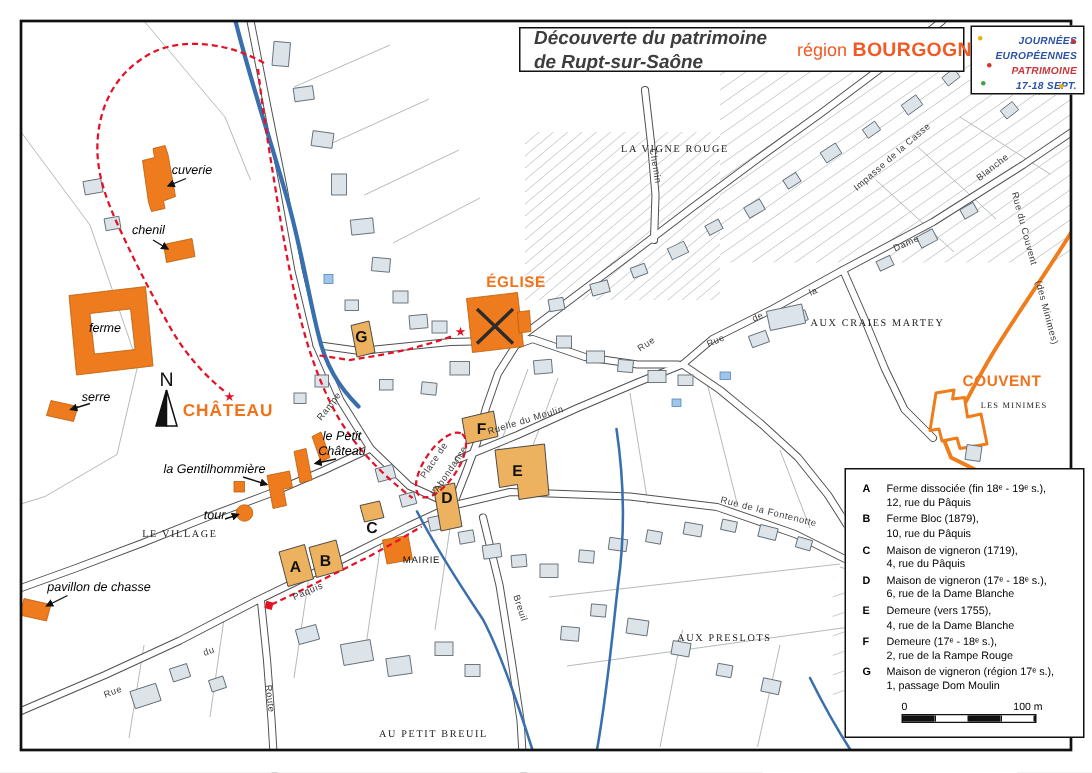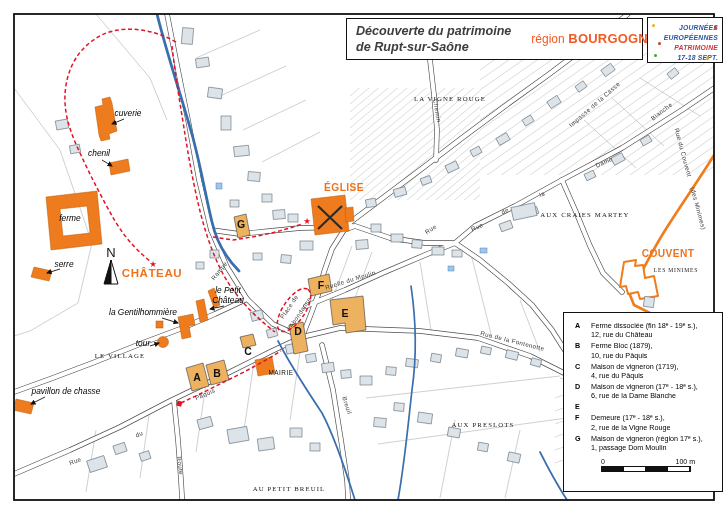--- a/index.html
+++ b/index.html
@@ -29,21 +29,21 @@
   text.area-sm{font-family:"Liberation Serif",serif;font-size:5.6px;letter-spacing:.8px;fill:#1b1b1b;text-anchor:middle}
   text.poi{font-style:italic;font-size:8.4px;fill:#000;text-anchor:middle}
   text.poi-orange{font-weight:bold;font-size:10.2px;fill:#f0731c;text-anchor:middle;letter-spacing:.4px}
   text.poi-orange-lg{font-weight:bold;font-size:11.5px;fill:#f0731c;text-anchor:middle;letter-spacing:.6px}
   text.mairie{font-size:6.4px;fill:#111;letter-spacing:.5px;text-anchor:middle}
   text.north{font-size:13px;fill:#111;text-anchor:middle}
   text.star{font-size:8.5px;fill:#e31227;text-anchor:middle}
   text.bletter{font-weight:bold;font-size:10.5px;fill:#111;text-anchor:middle}
 
   
-  .title-box{position:absolute;left:346px;top:18px;width:297px;height:42px;background:#fff;
+  .title-box{position:absolute;left:346px;top:18px;width:297px;height:30px;background:#fff;
              border:1.5px solid #111;box-sizing:border-box;display:flex;align-items:center}
   .title-left{padding:2px 8px 2px 9px;font-weight:bold;font-style:italic;color:#3d3d3d;
               font-size:12.6px;line-height:1.3;white-space:nowrap}
   .title-right{color:#f15a24;font-size:13px;line-height:1.12;padding-left:12px;white-space:nowrap}
   .title-right .rg{font-weight:normal;font-size:12px}
   .title-right b{font-weight:bold;letter-spacing:.2px}
   .logo-box{position:absolute;left:647px;top:17px;width:76px;height:46px;background:#fff;
             border:1.5px solid #111;box-sizing:border-box;text-align:right;
             padding:5px 4px 0 0;font-weight:bold;font-style:italic;font-size:6.8px;line-height:1.45;
             letter-spacing:.2px}
@@ -448,21 +448,21 @@
     <span class="dot" style="left:58px;top:38px;background:#e8b20b"></span>
     <span class="dot" style="left:66px;top:8px;background:#d6332c"></span>
   </div>
 
   <div class="legend">
     <div id="legend-items">
         <div class="lg-row">
           <span class="lg-letter">A</span>
           <span>
             <div>Ferme dissociée (fin 18ᵉ - 19ᵉ s.),</div>
-            <div>12, rue du Château</div>
+            <div>12, rue du Pâquis</div>
           </span>
         </div>
         <div class="lg-row">
           <span class="lg-letter">B</span>
           <span>
             <div>Ferme Bloc (1879),</div>
             <div>10, rue du Pâquis</div>
           </span>
         </div>
         <div class="lg-row">
@@ -474,26 +474,30 @@
         </div>
         <div class="lg-row">
           <span class="lg-letter">D</span>
           <span>
             <div>Maison de vigneron (17ᵉ - 18ᵉ s.),</div>
             <div>6, rue de la Dame Blanche</div>
           </span>
         </div>
         <div class="lg-row">
           <span class="lg-letter">E</span>
+          <span>
+            <div>Demeure (vers 1755),</div>
+            <div>4, rue de la Dame Blanche</div>
+          </span>
         </div>
         <div class="lg-row">
           <span class="lg-letter">F</span>
           <span>
             <div>Demeure (17ᵉ - 18ᵉ s.),</div>
-            <div>2, rue de la Vigne Rouge</div>
+            <div>2, rue de la Rampe Rouge</div>
           </span>
         </div>
         <div class="lg-row">
           <span class="lg-letter">G</span>
           <span>
             <div>Maison de vigneron (région 17ᵉ s.),</div>
             <div>1, passage Dom Moulin</div>
           </span>
         </div>
       </div>

